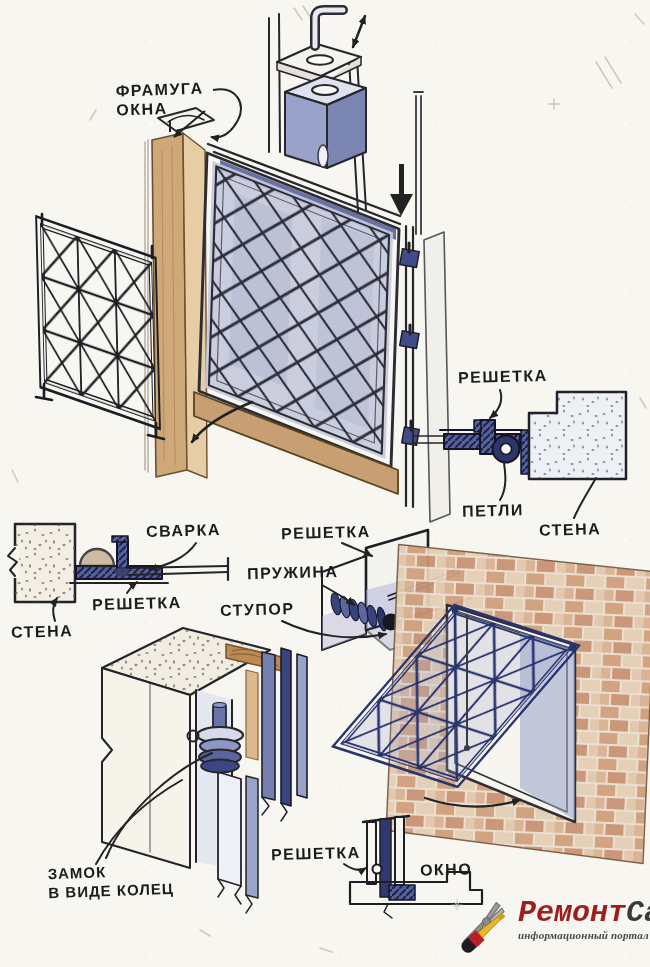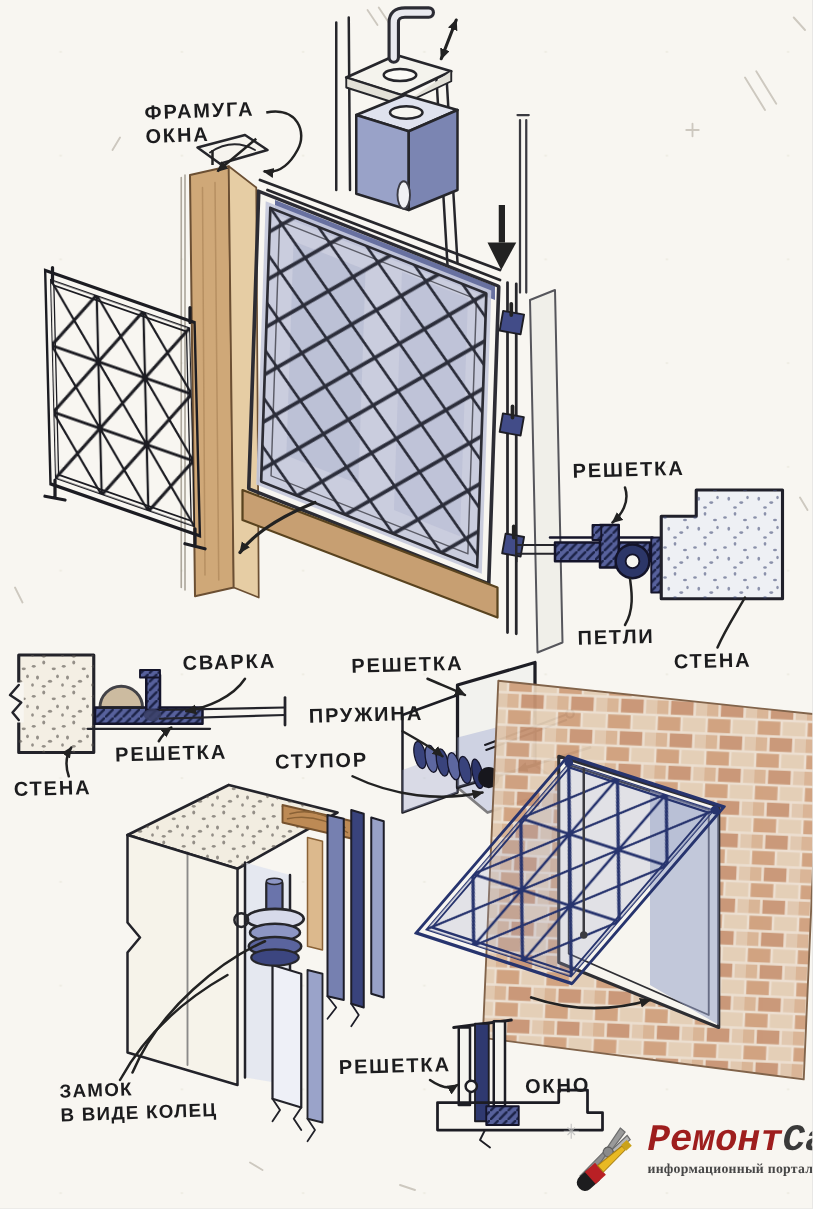--- a/index.html
+++ b/index.html
@@ -9,21 +9,21 @@
          background-size:97px 83px;
          font-family:"Liberation Sans", sans-serif;}
   svg{position:absolute;left:0;top:0;}
   .lbl{position:absolute;font-weight:bold;font-size:16px;letter-spacing:1.5px;
        color:#1c1c1e;white-space:nowrap;line-height:19px;transform:rotate(-1.5deg);}
   .lbl.small{font-size:15px;letter-spacing:1px;}
   .logo{position:absolute;left:448px;top:896px;width:198px;height:66px;}
   .logo-text{position:absolute;left:70px;top:4px;width:128px;text-align:left;}
   .logo-title{font-family:Liberation Mono, monospace;font-style:italic;font-weight:bold;
               font-size:30px;line-height:26px;white-space:nowrap;}
-  .logo-sub{font-family:"Liberation Serif", serif;font-weight:bold;
+  .logo-sub{font-family:"Liberation Serif", serif;font-style:italic;font-weight:bold;
             font-size:11px;color:#474747;margin-top:3px;white-space:nowrap;letter-spacing:.2px;}
 </style>
 </head>
 <body>
 
 <div class="stage">
 
 <svg width="650" height="967" viewBox="0 0 650 967">
   <defs>
     <marker id="ah" markerUnits="userSpaceOnUse" markerWidth="11" markerHeight="9" refX="8" refY="4" orient="auto">

